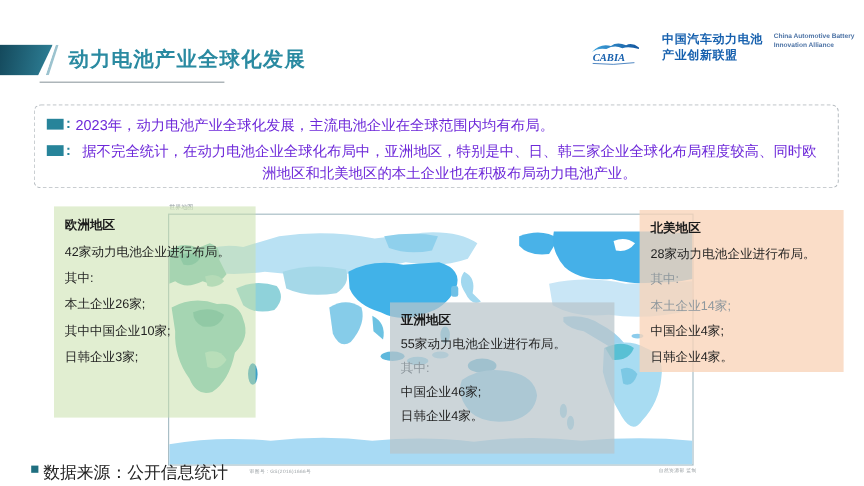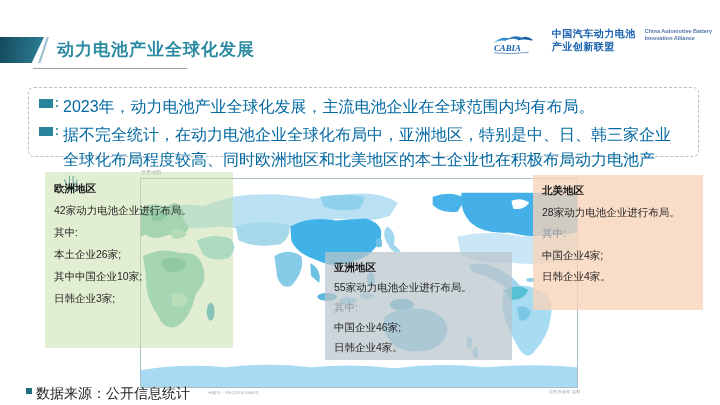--- a/index.html
+++ b/index.html
@@ -26,38 +26,38 @@
   .logo-cn { font-size:10px; font-weight:bold; color:#1660ae; letter-spacing:.5px; }
   .logo-en { font-size:5.5px; color:#4e74a6; font-weight:bold; }
   
   .bullet-box { position:absolute; left:28px; top:87px; width:671px; height:70px;
     border:1px dashed #b7bdc2; border-radius:6px; padding:7px 12px 6px 10px; }
   .bullet-row { display:flex; align-items:flex-start; margin-bottom:3px; }
   .bullet-icon { flex:0 0 auto; width:14px; height:9px; background:#27849a;
     margin:4px 2px 0 0; }
   .bullet-colon { flex:0 0 auto; color:#27849a; font-weight:bold; font-size:12px;
     margin-right:4px; line-height:17px; }
-  .bullet-text { font-size:16px; color:#0369a1; line-height:1.55; }
+  .bullet-text { font-size:12px; color:#6d28d9; line-height:1.55;text-align:center; }
   
   .map-caption { position:absolute; left:141px; top:169px; font-size:5px; color:#9aa4a8; }
   .map-frame { position:absolute; left:140px; top:178px; width:438px; height:210px;
     border:1px solid #a9bec6; background:#ffffff; }
   .map-frame svg { display:block; width:100%; height:100%; }
   .map-attr { position:absolute; font-size:4px; color:#9aa0a4; letter-spacing:.3px; }
   .map-attr.left { left:208px; top:390px; }
   .map-attr.right { left:549px; top:389px; }
   
   .region { position:absolute; padding:5px 9px; }
   .region .r-title { font-weight:bold; color:#1a1a1a; }
   .region .r-line { color:#1f1f1f; }
   .region .gray { color:#8d979d; }
-  .region-europe { left:45px; top:172px; width:188px; height:176px;
+  .region-europe { left:45px; top:172px; width:168px; height:176px;
     background:rgba(201,224,172,0.55); font-size:10.5px; }
   .region-europe .r-title,.region-europe .r-line { line-height:22px; font-size:10.5px; }
-  .region-asia { left:325px; top:252px; width:187px; height:108px;
+  .region-asia { left:325px; top:252px; width:187px; height:126px;
     background:rgba(184,197,203,0.72); font-size:10.5px; }
   .region-asia .r-title,.region-asia .r-line { line-height:20px; font-size:10.5px; }
   .region-na { left:533px; top:175px; width:170px; height:135px;
     background:rgba(248,211,184,0.78); font-size:10.5px; }
   .region-na .r-title,.region-na .r-line { line-height:21.5px; font-size:10.5px; }
   
   .source-icon { position:absolute; left:26px; top:388px; width:6px; height:6px;
     background:#1f6f80; }
   .source-text { position:absolute; left:36px; top:385px; font-size:14px; color:#222;text-align:center; }
   .page-number { position:absolute; left:648px; top:375px; font-size:11px; color:#8d8d8d;margin-top:35px; }
@@ -172,20 +172,21 @@
   <div class="r-line">55家动力电池企业进行布局。</div>
   <div class="r-line gray">其中:</div>
   <div class="r-line">中国企业46家;</div>
   <div class="r-line">日韩企业4家。</div>
 </div>
 
 <div class="region region-na">
   <div class="r-title">北美地区</div>
   <div class="r-line">28家动力电池企业进行布局。</div>
   <div class="r-line gray">其中:</div>
+  <div class="r-line gray">本土企业14家;</div>
   <div class="r-line">中国企业4家;</div>
   <div class="r-line">日韩企业4家。</div>
 </div>
 
 <div class="map-attr left">审图号：GS(2016)1666号</div>
 <div class="map-attr right">自然资源部 监制</div>
 <div class="source-icon"></div>
 <div class="source-text">数据来源：公开信息统计</div>
 <div class="page-number">20</div>
 

